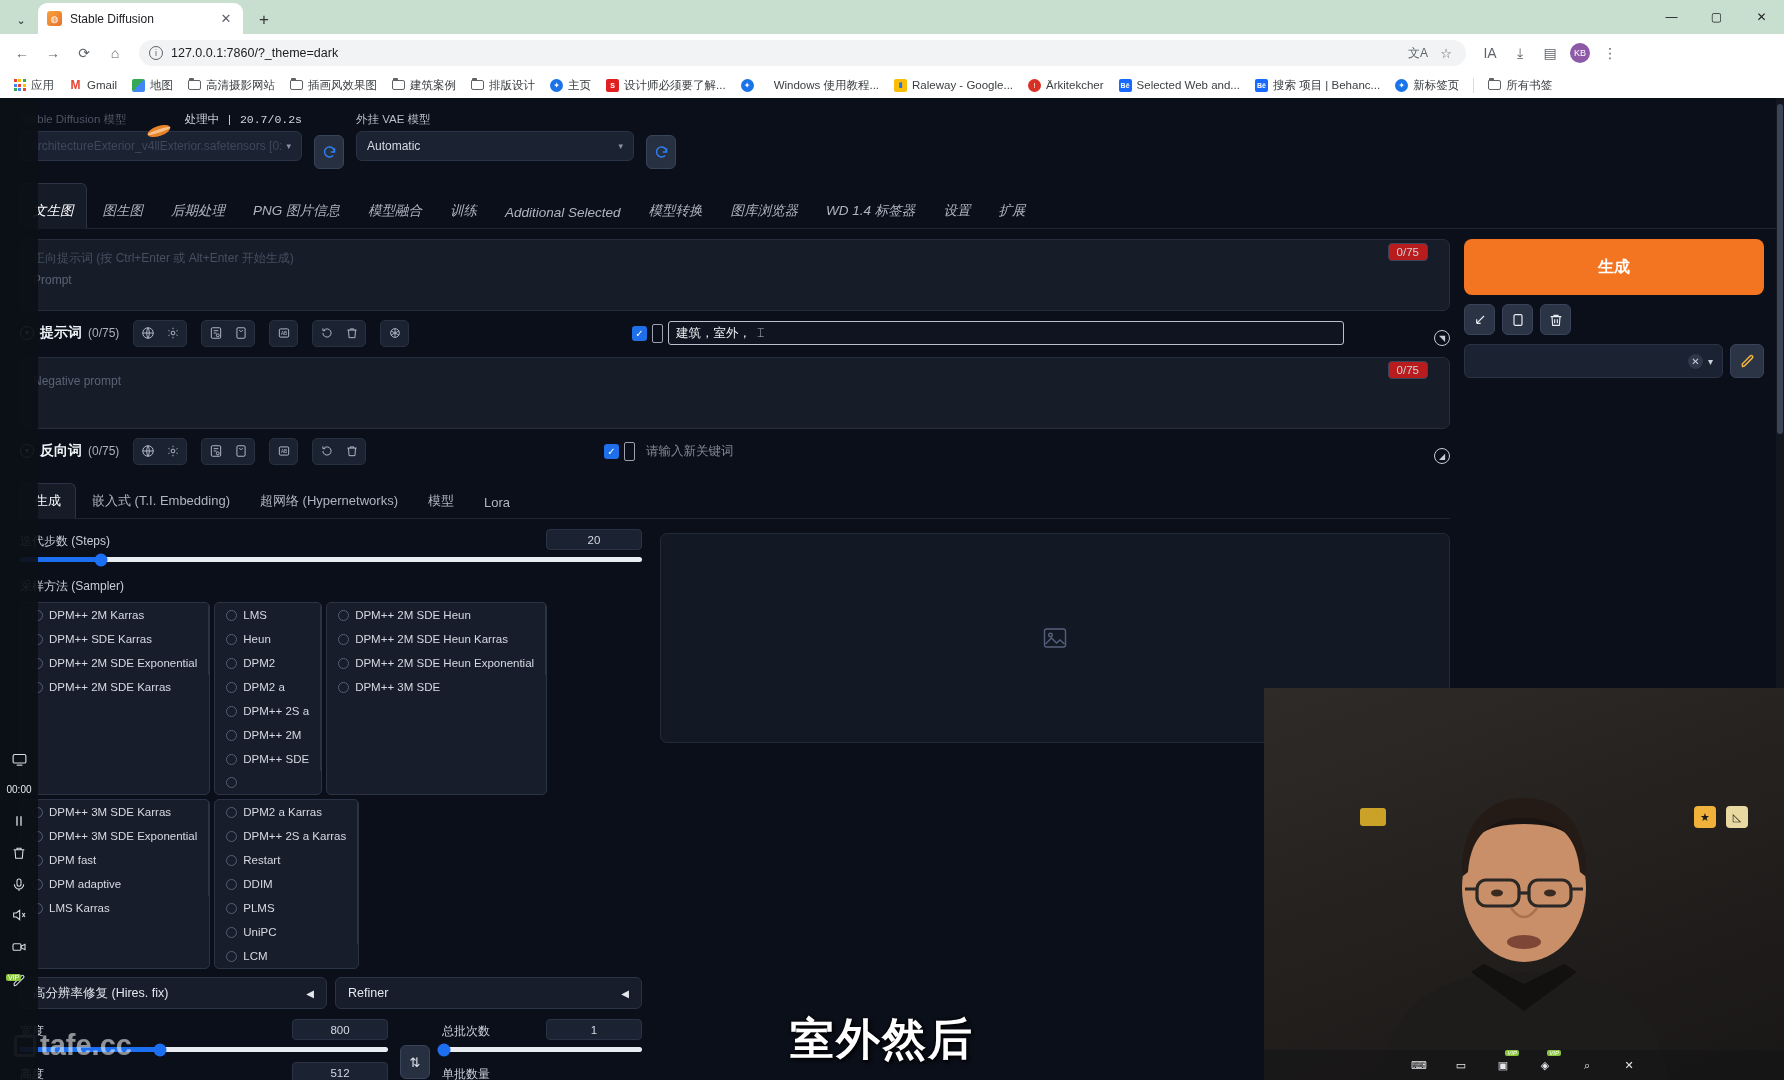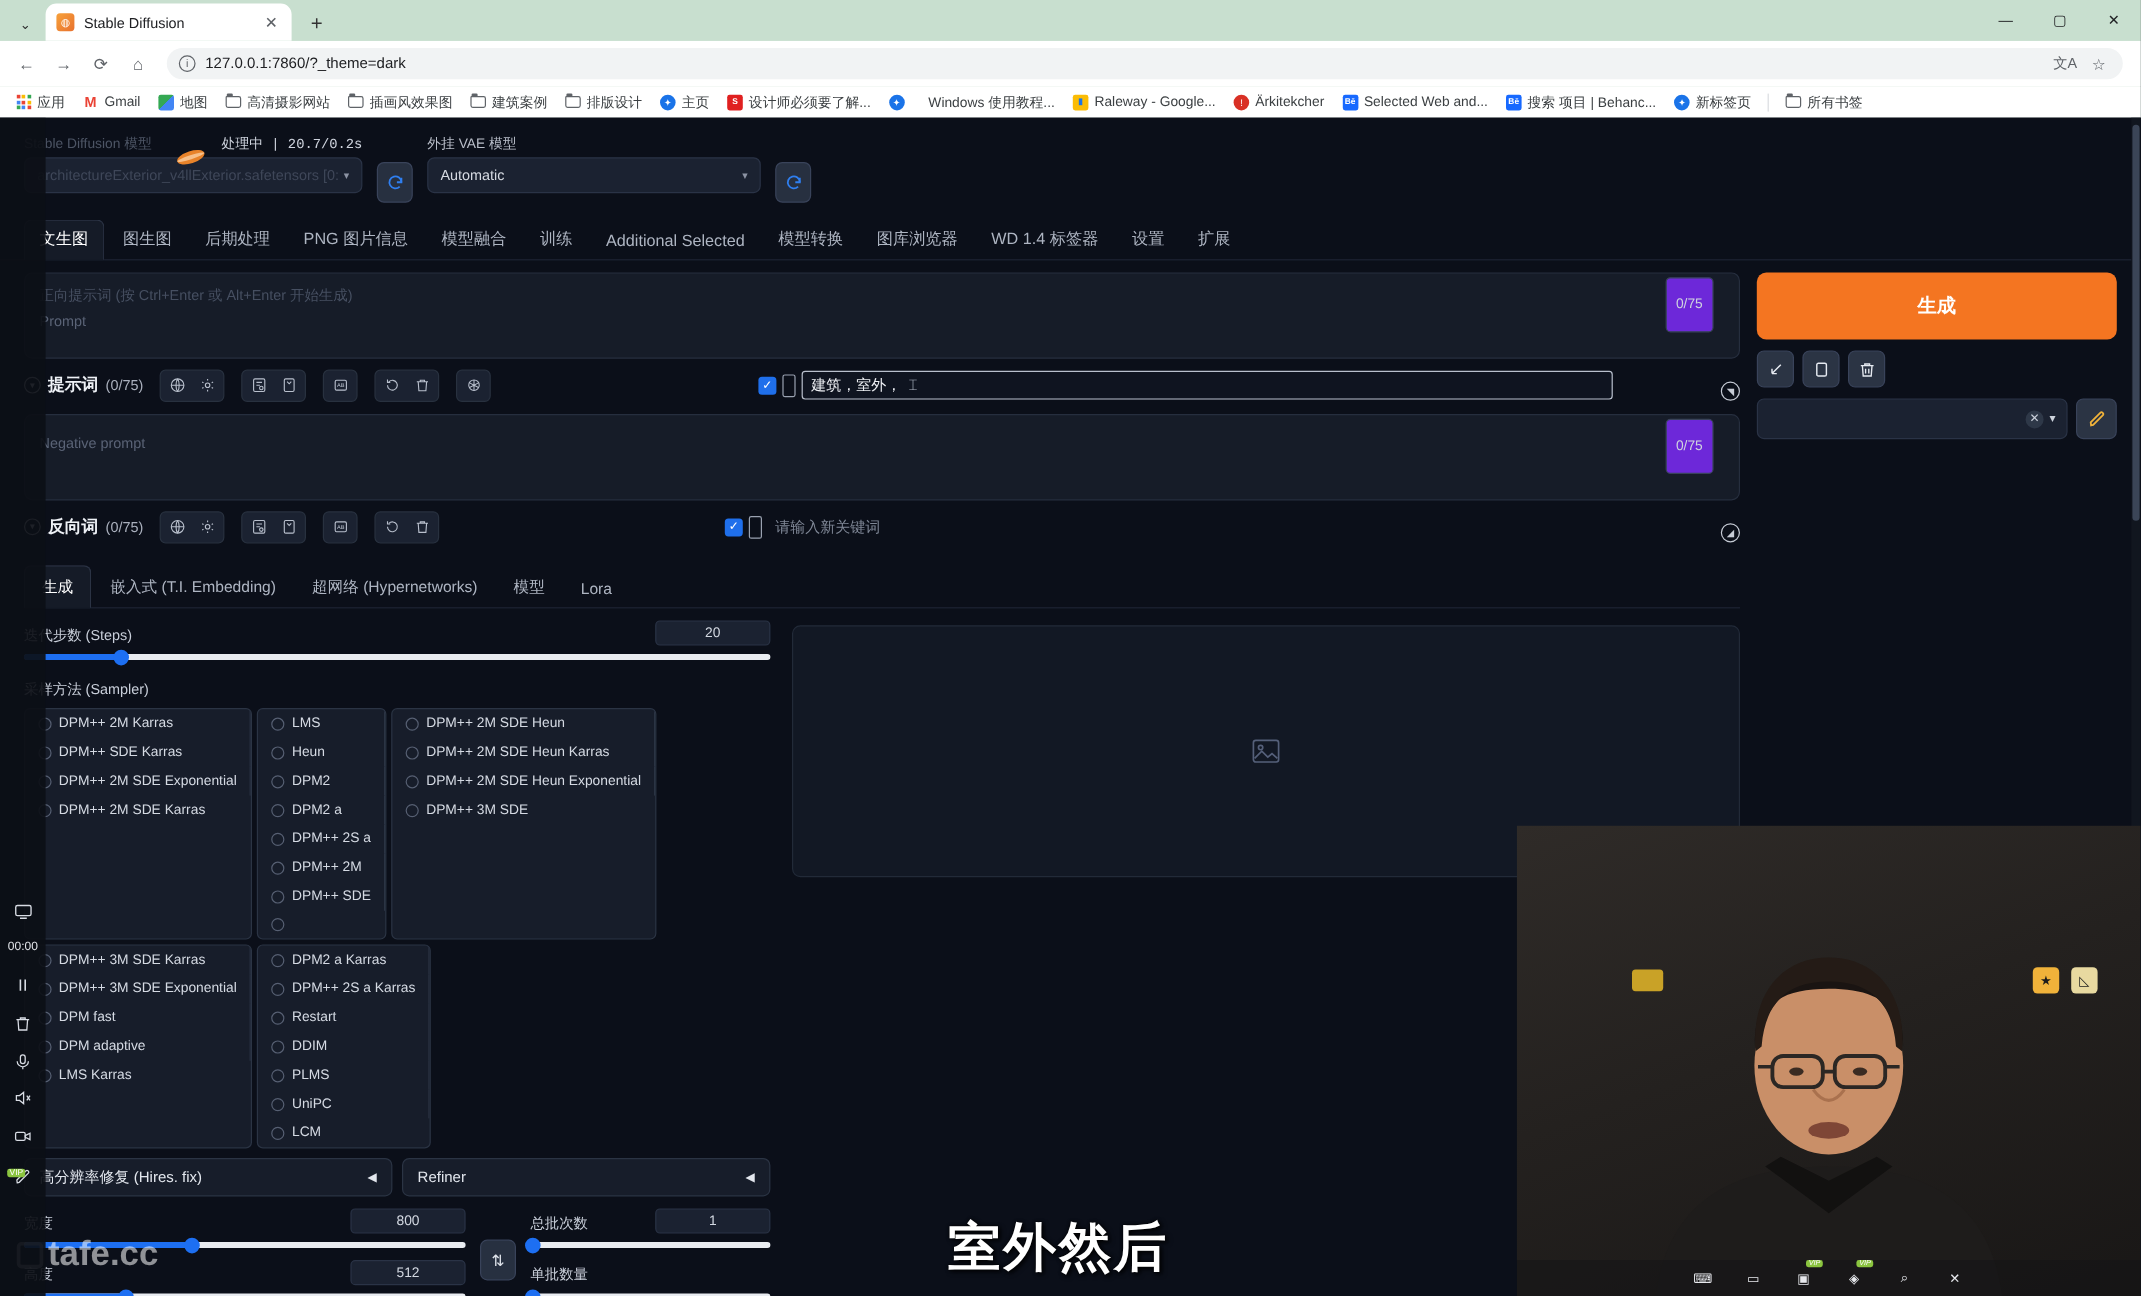--- a/index.html
+++ b/index.html
@@ -76,21 +76,21 @@
   .clip-top { display:flex; align-items:center; gap:10px; }
   .clip-num { width:78px; height:20px; background:#1b2231; border:1px solid #2a3346; border-radius:4px;
      font-size:11px; display:flex;align-items:center;justify-content:center; color:#cfd4de; margin-left:auto;}
   .sldr { height:4px; background:#e9ecf1; border-radius:3px; position:relative; margin-top:11px; }
   .sldr .fill { position:absolute; left:0; top:0; bottom:0; background:#1d6ff2; border-radius:3px; }
   .sldr .knob { position:absolute; top:50%; width:12px; height:12px; border-radius:50%; background:#1d6ff2; transform:translate(-50%,-50%); }
   .mascot { position:absolute; left:122px; top:8px; width:34px; height:22px; }
 
   .tabs1 { display:flex; align-items:flex-end; gap:4px; padding:0 20px; margin-top:8px;
      border-bottom:1px solid #1d2433; }
-  .tab1 { font-size:13.5px; color:#aeb5c2; padding:6px 12px 8px; border-radius:6px 6px 0 0; white-space:nowrap;}
+  .tab1 { font-size:13.5px; color:#aeb5c2; padding:18px 12px 8px; border-radius:6px 6px 0 0; white-space:nowrap;font-style:italic;}
   .tab1.active { color:#fff; background:#151b27; border:1px solid #2b3344; border-bottom:1px solid #151b27; margin-bottom:-1px; }
 
   .body { display:flex; padding:10px 20px 0; gap:14px; }
   .left { flex:1; min-width:0; }
   .right { width:300px; flex:none; }
 
   .promptbox { background:#161c28; border:1px solid #262e3e; border-radius:7px; padding:10px 12px; height:72px; }
   .promptbox .ph1 { font-size:12px; color:#464f61; }
   .promptbox .ph2 { font-size:12px; color:#5a6376; margin-top:6px; }
   .prow { display:flex; align-items:center; gap:10px; margin-top:8px; position:relative; height:28px;}
@@ -100,22 +100,22 @@
   .igrp { display:flex; gap:2px; background:#1b2231; border:1px solid #28313f; border-radius:5px; padding:2px; margin-left:4px;}
   .ibtn { width:23px; height:21px; display:flex; align-items:center; justify-content:center; border-radius:3px; }
   .ibtn svg { width:14px; height:14px; }
 
   .kwfloat { display:flex; align-items:center; gap:5px; position:absolute; }
   .kwcheck { width:15px;height:15px;border-radius:3px;background:#1f6feb;display:flex;align-items:center;justify-content:center;
      color:#fff;font-size:10px;flex:none;}
   .kwmark { width:11px;height:19px;border:1.5px solid #9aa2b1;border-radius:2px;flex:none;}
   .kwinput { height:24px; background:#0f1420; border:1px solid #b9c0cd; border-radius:3px; display:flex; align-items:center;
      padding:0 7px; font-size:12.5px; color:#eef0f4; }
-  .badge075 { position:absolute; background:#6d28d9; border:1px solid #39435a; border-radius:4px;
-     font-size:11.5px; color:#cfd4de; padding:16px 8px; }
+  .badge075 { position:absolute; background:#b91c1c; border:1px solid #39435a; border-radius:4px;
+     font-size:11.5px; color:#cfd4de; padding:2px 8px; }
 
   .collapse-arrow { position:absolute; right:2px; width:16px;height:16px;border:1.4px solid #c7ccd6;border-radius:50%;
      display:flex;align-items:center;justify-content:center;font-size:8px;color:#c7ccd6;}
 
   .tabs2 { display:flex; align-items:flex-end; gap:2px; margin-top:18px; border-bottom:1px solid #1d2433; }
   .tab2 { font-size:13px; color:#aeb5c2; padding:8px 14px; border-radius:6px 6px 0 0; }
   .tab2.active { color:#fff; background:#151b27; border:1px solid #2b3344; border-bottom:1px solid #151b27; margin-bottom:-1px;}
 
   .panes { display:flex; gap:18px; margin-top:14px; }
   .pane-l { flex:1; min-width:0; }
@@ -222,20 +222,27 @@
   <div class="navbar">
     <div class="nbtn">←</div>
     <div class="nbtn">→</div>
     <div class="nbtn">⟳</div>
     <div class="nbtn">⌂</div>
     <div class="omnibox">
       <span class="info">i</span>
       <span class="url">127.0.0.1:7860/?_theme=dark</span>
       <span class="nbtn" style="width:20px;height:20px;font-size:12px">文A</span>
       <span class="nbtn" style="width:20px;height:20px;font-size:13px">☆</span>
+    </div>
+    <div class="right">
+      <div class="nbtn">IA</div>
+      <div class="nbtn">⤓</div>
+      <div class="nbtn">▤</div>
+      <div class="avatar-pill">KB</div>
+      <div class="nbtn">⋮</div>
     </div>
   </div>
 
   <div class="bookmarks">
     <div class="bm">
       <span class="ico">
         <span class="apps-grid">
             <i></i>
             <i></i>
             <i></i>

